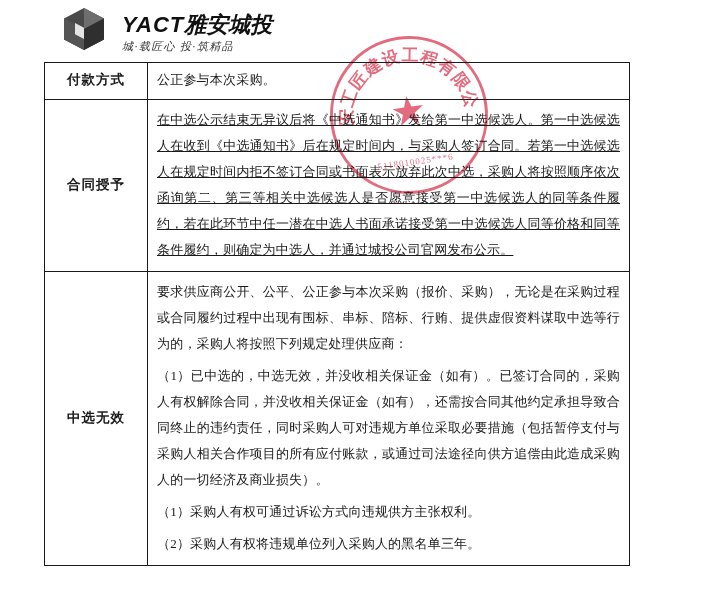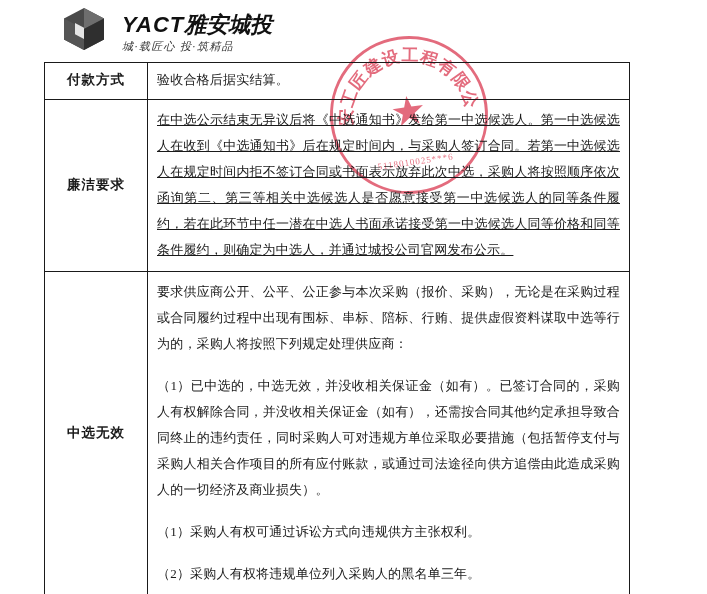--- a/index.html
+++ b/index.html
@@ -135,21 +135,21 @@
     font-size: 13px;
     line-height: 1.95;
     text-align: justify;
     letter-spacing: 0.2px;
   }
   .body-cell p {
     margin: 0;
     text-indent: 0;
   }
   .body-cell p + p {
-    margin-top: 16px;
+    margin-top: 6px;
   }
   .indent2 {
     text-indent: 0;
   }
   .row-pay .body-cell {
     font-size: 13px;
     line-height: 1.6;
   }
   .row-award .body-cell {
     line-height: 2.0;
@@ -193,25 +193,25 @@
     <div class="seal-star">★</div>
     <div class="seal-bottom">5118010025***6</div>
   </div>
 </div>
 
 <table class="doc-table">
   <tbody>
     <tr class="row-pay">
       <td class="label-cell">付款方式</td>
       <td class="body-cell">
-        <p>验收合格后据实结算。</p>
+        <p>公正参与本次采购。</p>
       </td>
     </tr>
     <tr class="row-award">
-      <td class="label-cell">廉洁要求</td>
+      <td class="label-cell">合同授予</td>
       <td class="body-cell">
         <p>在中选公示结束无异议后将《中选通知书》发给第一中选候选人。第一中选候选人在收到《中选通知书》后在规定时间内，与采购人签订合同。若第一中选候选人在规定时间内拒不签订合同或书面表示放弃此次中选，采购人将按照顺序依次函询第二、第三等相关中选候选人是否愿意接受第一中选候选人的同等条件履约，若在此环节中任一潜在中选人书面承诺接受第一中选候选人同等价格和同等条件履约，则确定为中选人，并通过城投公司官网发布公示。</p>
       </td>
     </tr>
     <tr class="row-integrity">
       <td class="label-cell">中选无效</td>
       <td class="body-cell">
         <p>要求供应商公开、公平、公正参与本次采购（报价、采购），无论是在采购过程或合同履约过程中出现有围标、串标、陪标、行贿、提供虚假资料谋取中选等行为的，采购人将按照下列规定处理供应商：</p>
         <p class="indent2">（1）已中选的，中选无效，并没收相关保证金（如有）。已签订合同的，采购人有权解除合同，并没收相关保证金（如有），还需按合同其他约定承担导致合同终止的违约责任，同时采购人可对违规方单位采取必要措施（包括暂停支付与采购人相关合作项目的所有应付账款，或通过司法途径向供方追偿由此造成采购人的一切经济及商业损失）。</p>
         <p class="indent2">（1）采购人有权可通过诉讼方式向违规供方主张权利。</p>

